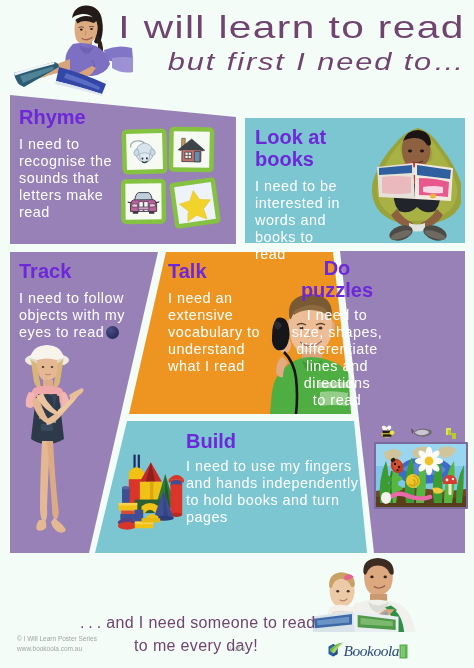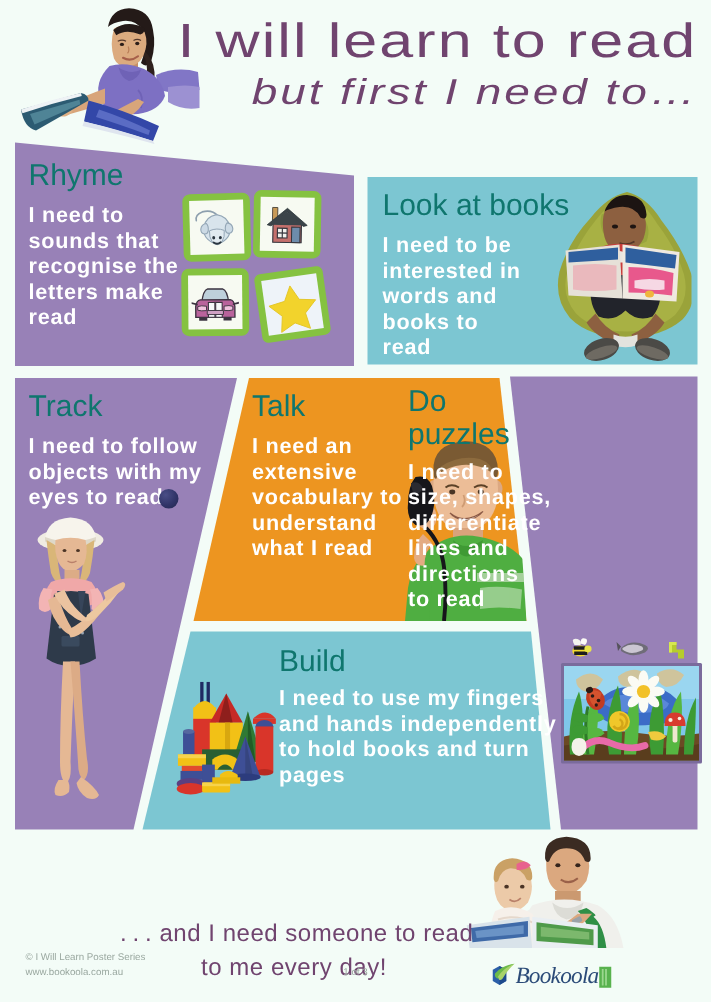--- a/index.html
+++ b/index.html
@@ -11,38 +11,38 @@
   
   .title-wrap{position:absolute;left:0;top:0;width:474px;}
   .title-1{position:absolute;right:9px;top:11px;font-size:32px;line-height:32px;
            color:#70446f;font-weight:400;letter-spacing:1.1px;white-space:nowrap;
            transform:scaleX(1.27);transform-origin:100% 50%;}
   .title-2{position:absolute;right:8px;top:49px;font-size:24px;line-height:26px;
            color:#70446f;font-style:italic;font-weight:400;letter-spacing:1.5px;white-space:nowrap;
            transform:scaleX(1.28);transform-origin:100% 50%;}
 
   
-  .ph{font-size:20px;line-height:22px;color:#0f766e;font-weight:400;letter-spacing:0;}
-  .pb{font-size:14.4px;line-height:16.9px;color:#fff;font-weight:700;letter-spacing:0.5px;}
+  .ph{font-size:20px;line-height:22px;color:#6d28d9;font-weight:700;letter-spacing:0;}
+  .pb{font-size:14.4px;line-height:16.9px;color:#fff;font-weight:400;letter-spacing:0.5px;}
 
   .p-rhyme{position:absolute;left:19px;top:106px;width:115px;}
   .p-rhyme .pb{margin-top:8px;}
 
   .p-look{position:absolute;left:255px;top:126px;width:125px;}
   .p-look .pb{margin-top:8px;}
 
   .p-track{position:absolute;left:19px;top:260px;width:130px;}
   .p-track .pb{margin-top:8px;}
   .ball{position:absolute;left:87px;top:66px;width:13px;height:13px;border-radius:50%;
         background:radial-gradient(circle at 34% 30%,#4a4e86 0%,#303468 55%,#22254d 100%);}
 
   .p-talk{position:absolute;left:168px;top:260px;width:118px;}
   .p-talk .pb{margin-top:8px;}
 
-  .p-puzzles{position:absolute;right:18px;top:257px;width:130px;text-align:left;}
+  .p-puzzles{position:absolute;right:18px;top:257px;width:130px;text-align:center;}
   .p-puzzles .pb{margin-top:6px;}
 
   .p-build{position:absolute;left:186px;top:430px;width:195px;}
   .p-build .pb{margin-top:6px;}
 
   
   .closing{position:absolute;left:0;top:568px;width:392px;text-align:center;
            color:#70446f;font-size:16px;line-height:23px;letter-spacing:.35px;margin-top:43px;}
   .credits{position:absolute;left:17px;top:634px;color:#9aa8a0;font-size:6.5px;line-height:9.5px;}
   .pagenum{position:absolute;left:0;top:645px;width:474px;text-align:center;color:#9aa8a0;font-size:6.5px;}
@@ -487,22 +487,22 @@
 
   <div class="title-wrap">
     <div class="title-1">I will learn to read</div>
     <div class="title-2">but first I need to…</div>
   </div>
 
   <div class="p-rhyme">
     <div class="ph">Rhyme</div>
     <div class="pb">
         <div>I need to</div>
+        <div>recognise the</div>
         <div>sounds that</div>
-        <div>recognise the</div>
         <div>letters make</div>
         <div>read</div>
       </div>
   </div>
 
   <div class="p-look">
     <div class="ph">Look at books</div>
     <div class="pb">
         <div>I need to be</div>
         <div>interested in</div>

